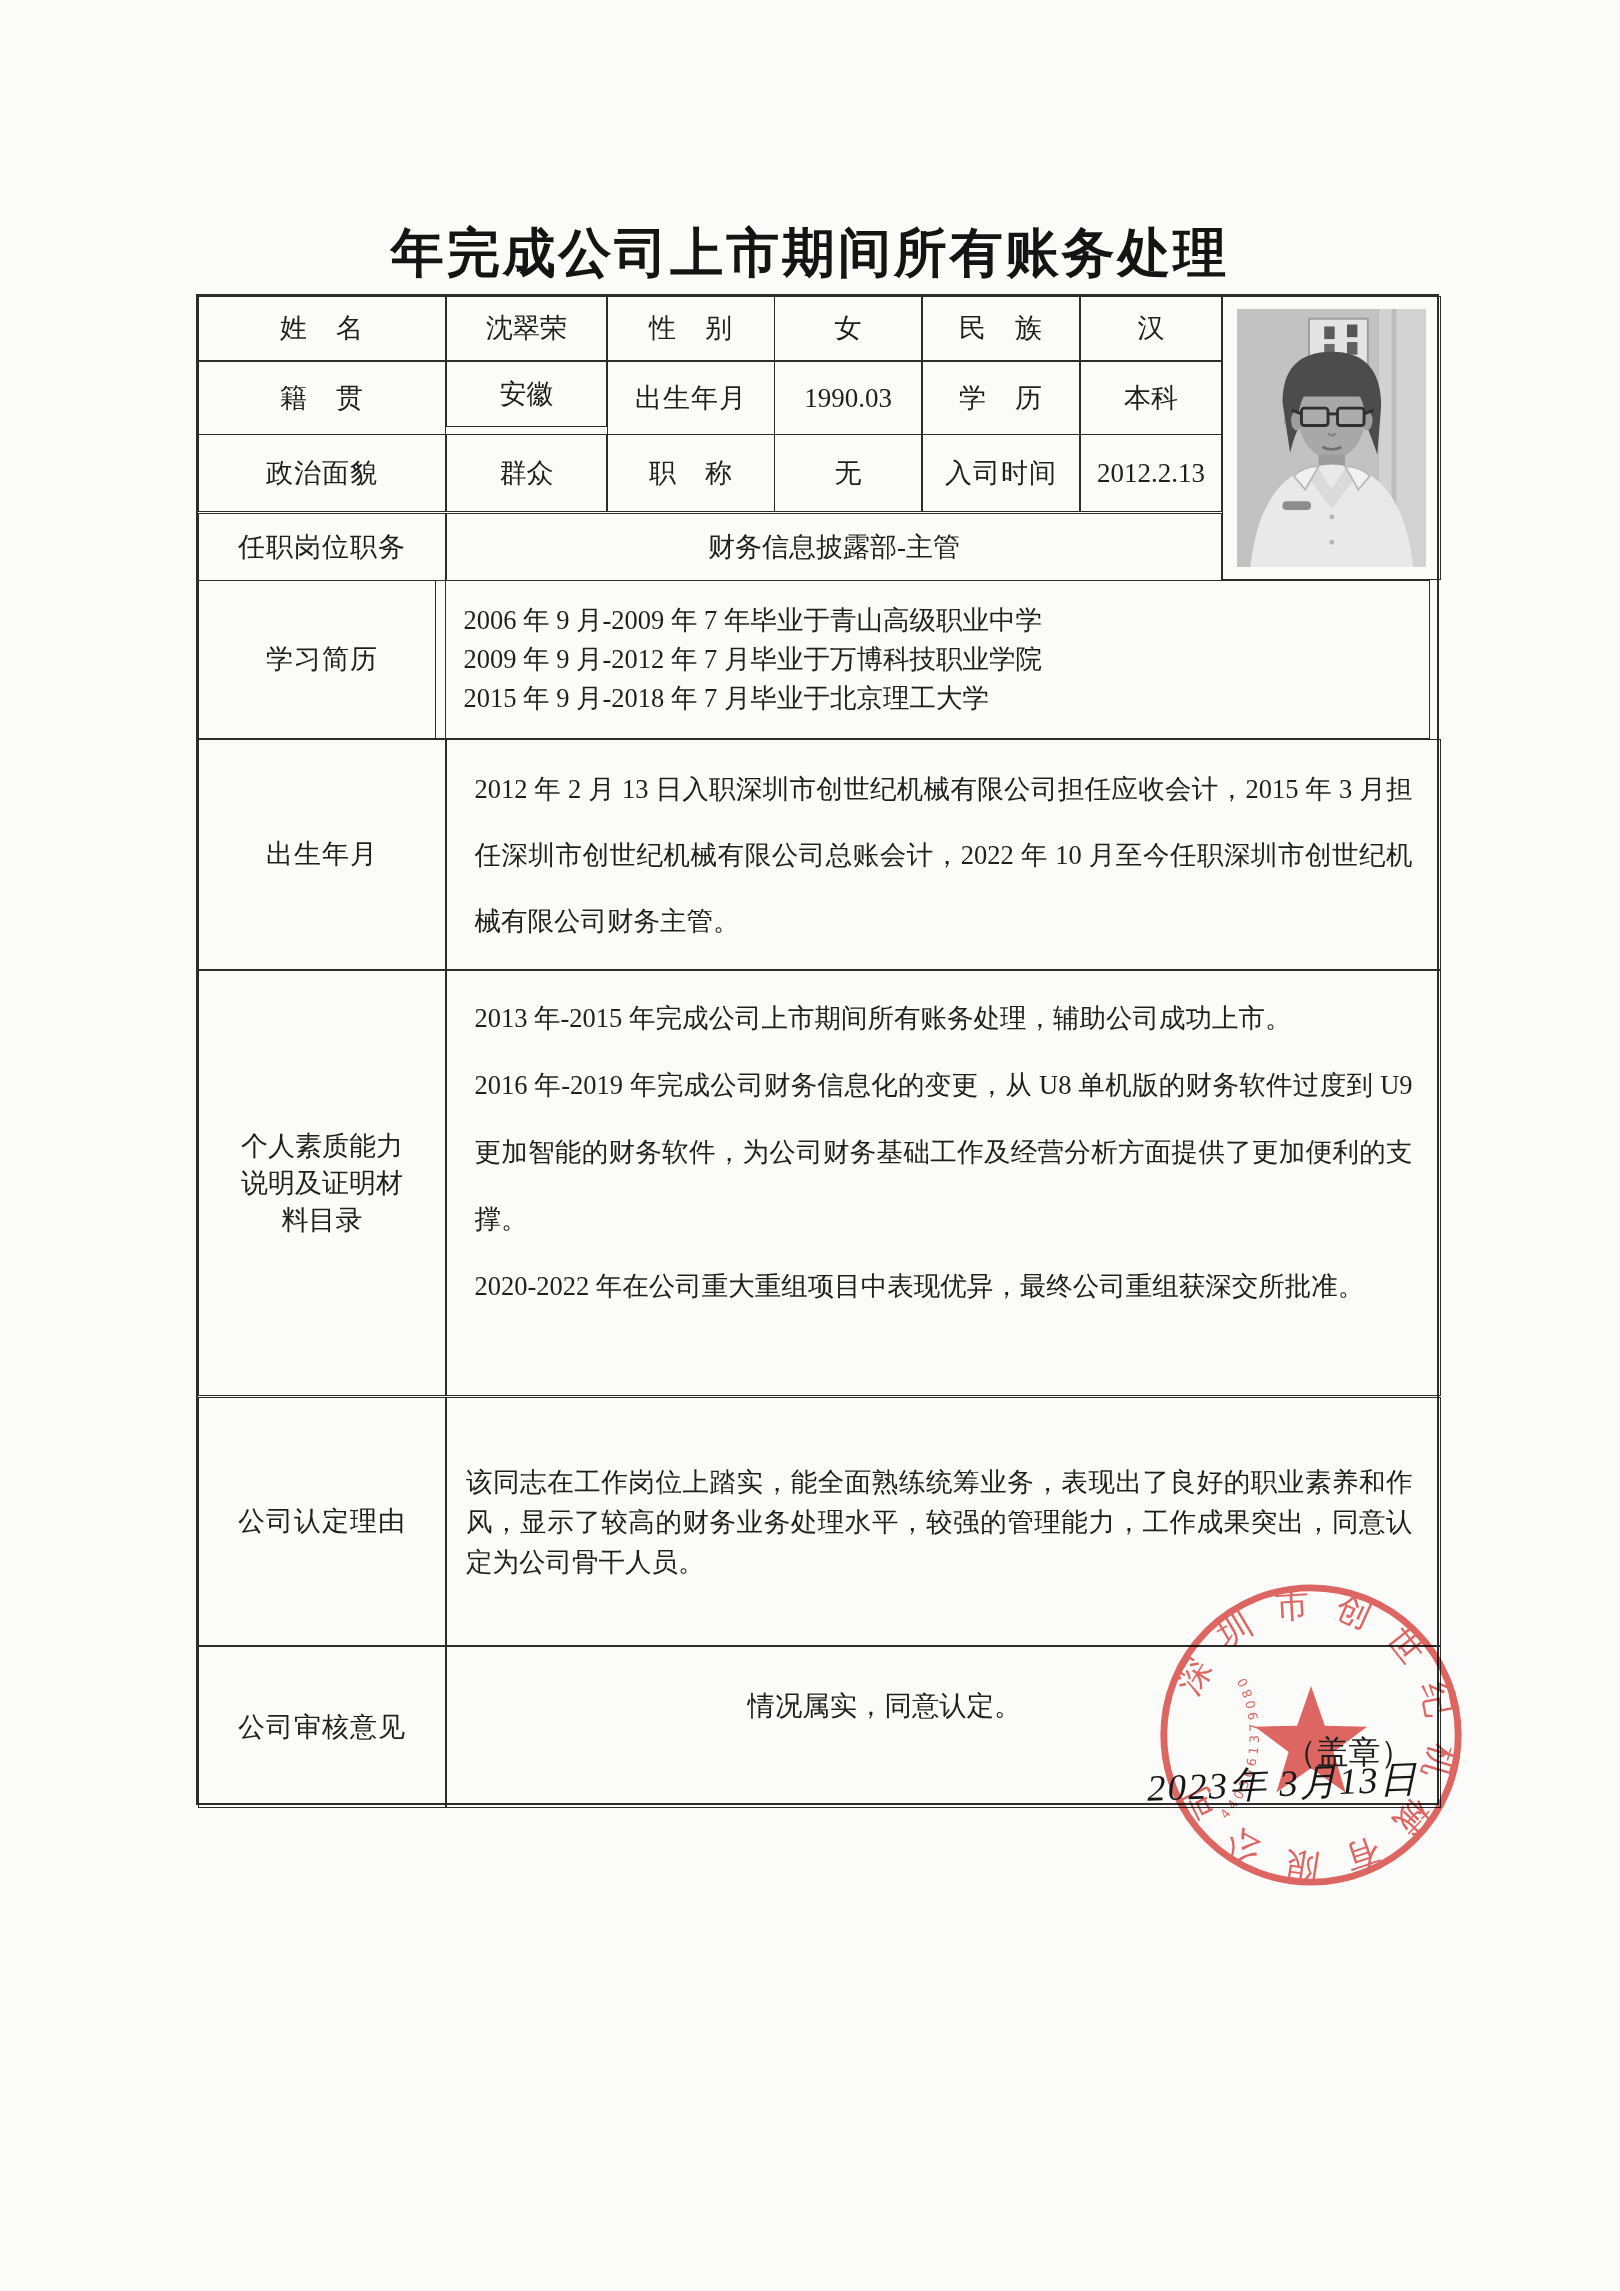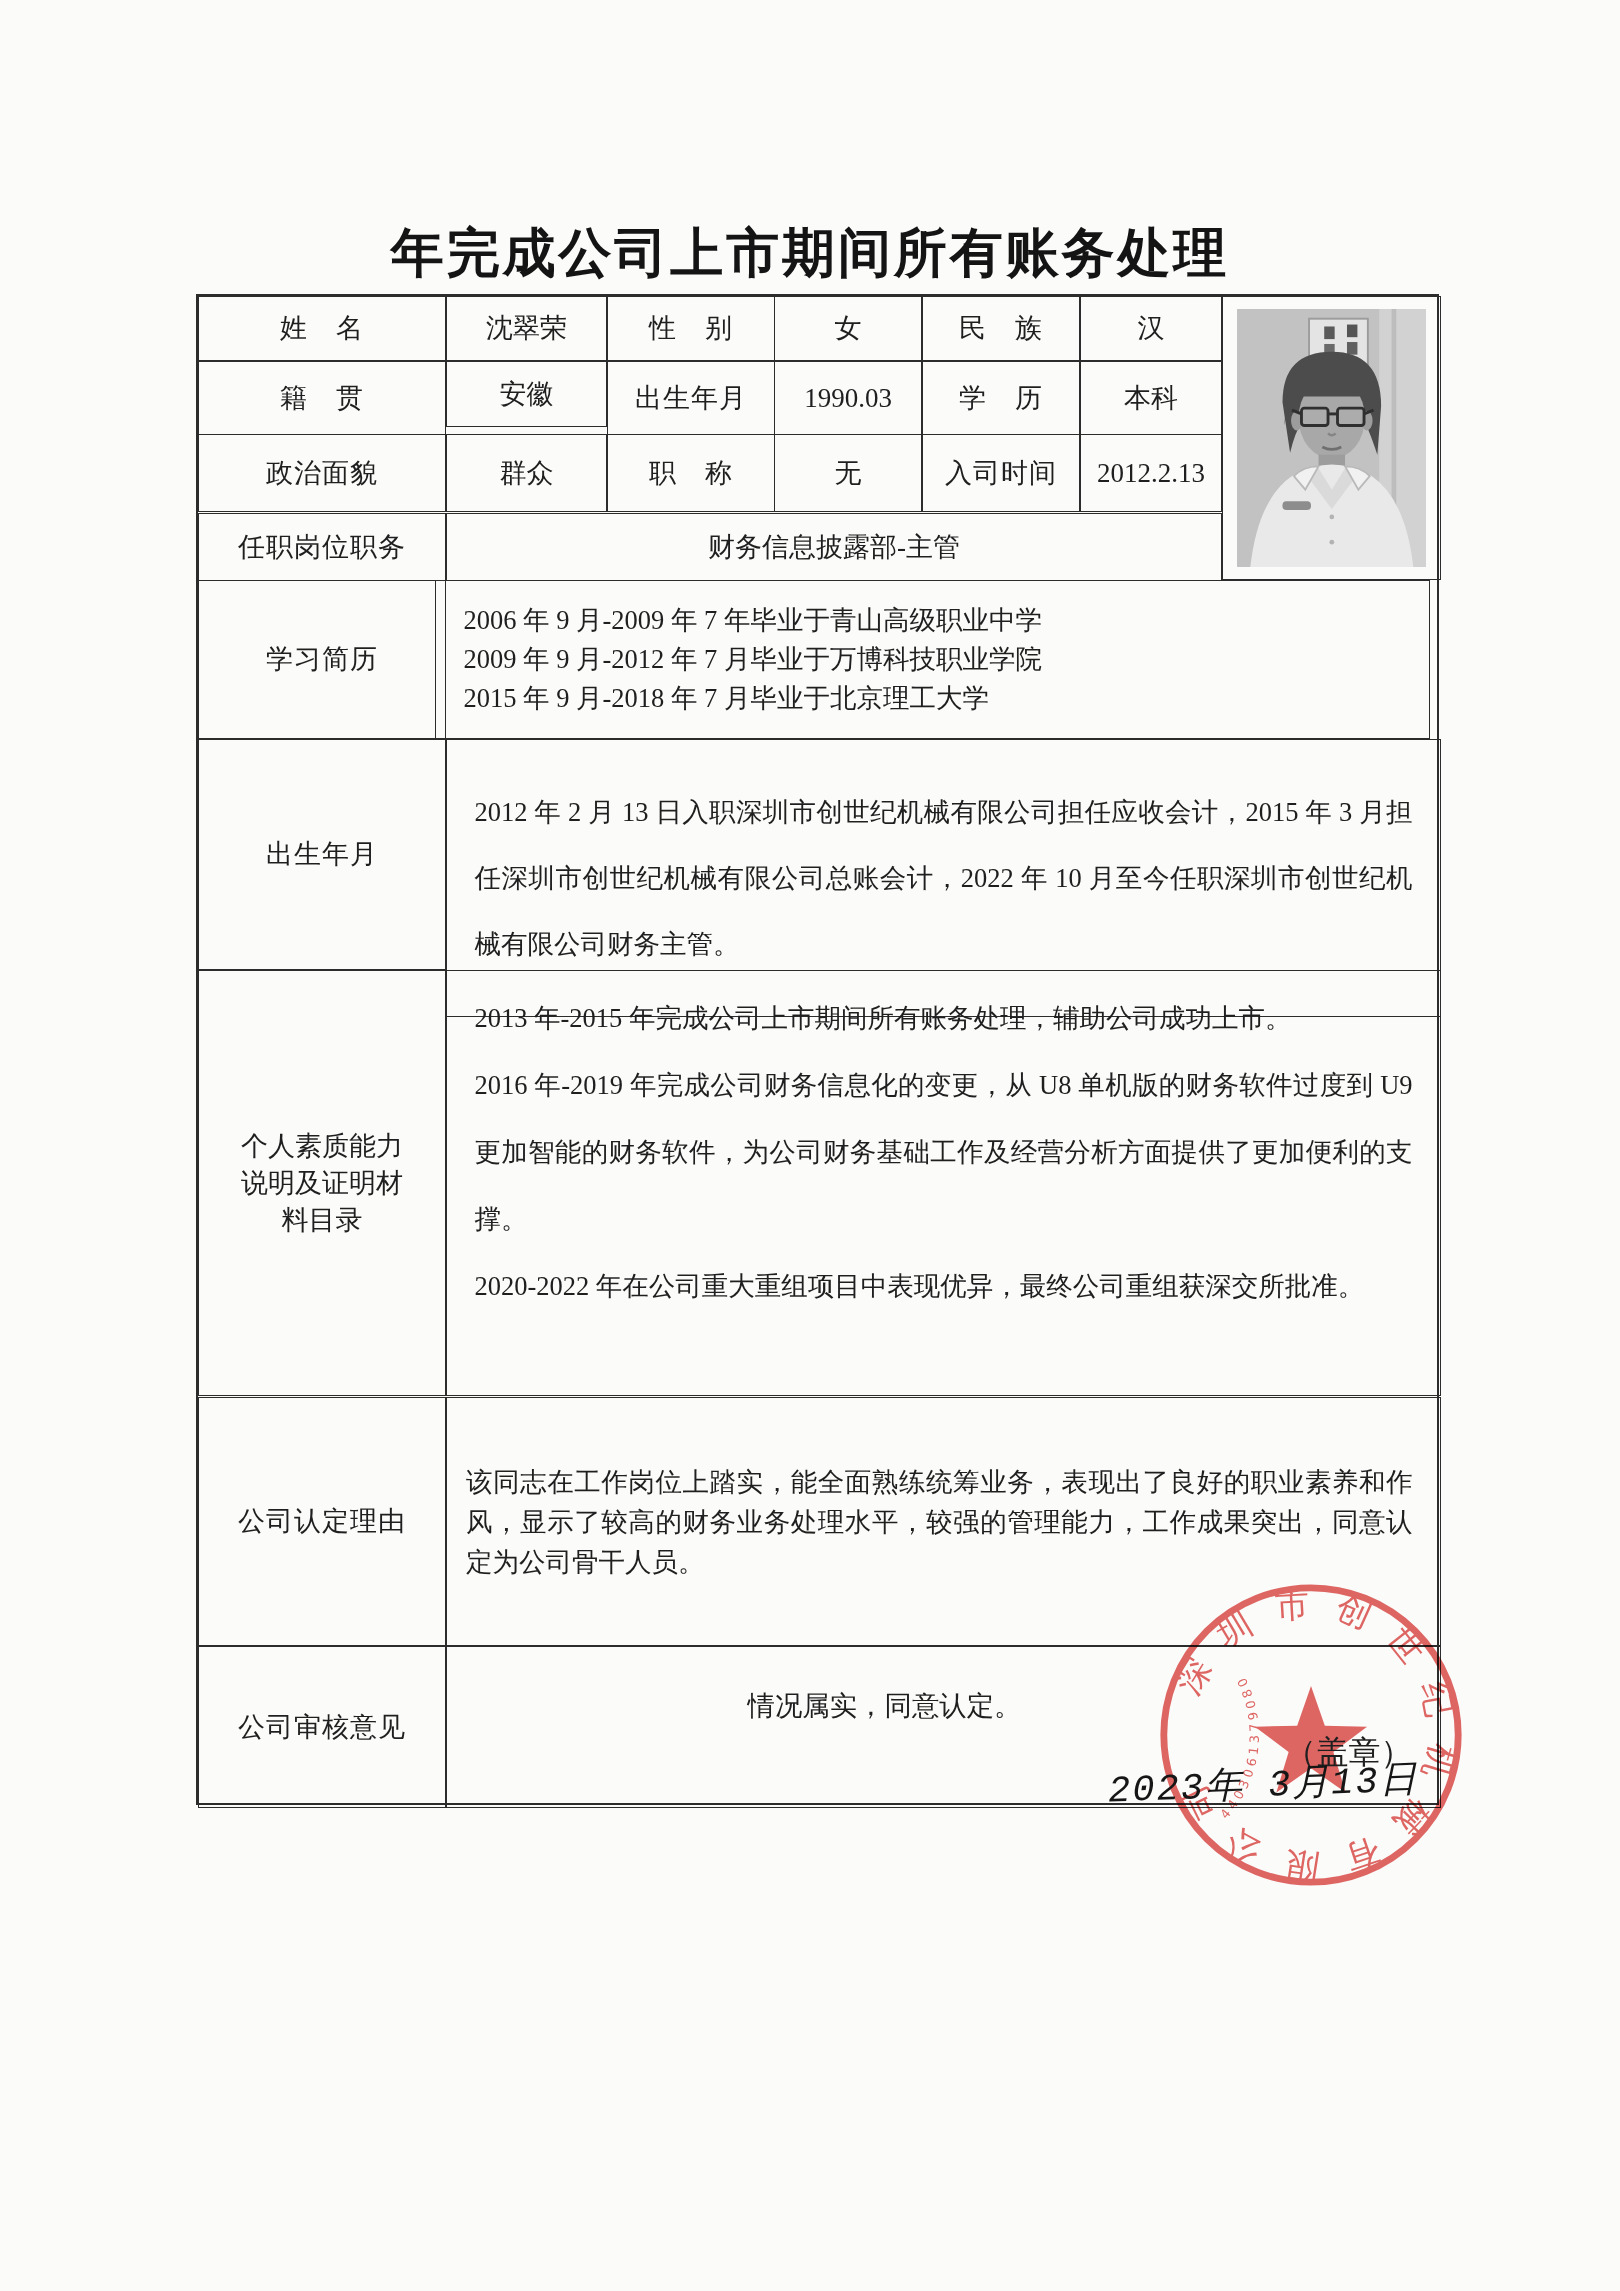--- a/index.html
+++ b/index.html
@@ -43,21 +43,20 @@
   .label-multiline{text-align:center;line-height:37px;}
   .photo-cell{
     position:absolute;box-sizing:border-box;border:1px solid #2c2c2c;
     display:flex;align-items:center;justify-content:center;
     padding:11.8px 13.7px;
   }
   .photo-cell svg{width:100%;height:100%;}
   .review-cell{
     position:absolute;box-sizing:border-box;border:1px solid #2c2c2c;
     font-size:27.4px;
-    font-family:Liberation Mono, monospace;
   }
   .review-main{
     position:absolute;left:0;right:118px;top:41px;text-align:center;
   }
   .seal-note{
     position:absolute;right:27.4px;top:84px;font-size:32px;z-index:12;
   }
   .review-date{
     position:absolute;right:21.6px;top:112px;font-size:37px;z-index:12;
     font-style:italic;transform:rotate(-2deg);letter-spacing:2px;
@@ -137,21 +136,21 @@
     </div>
 
     <div class="cell lbl" style="left:0;top:284px;width:248px;height:159px;">学习简历</div>
     <div class="content" style="left:237px;top:284px;width:995px;height:159px;">
       <span class="study-line">2006 年 9 月-2009 年 7 年毕业于青山高级职业中学</span>
       <span class="study-line">2009 年 9 月-2012 年 7 月毕业于万博科技职业学院</span>
       <span class="study-line">2015 年 9 月-2018 年 7 月毕业于北京理工大学</span>
     </div>
 
     <div class="cell lbl" style="left:0;top:443px;width:248px;height:231px;">出生年月</div>
-    <div class="content" style="left:248px;top:443px;width:995px;height:278px;">
+    <div class="content" style="left:248px;top:443px;width:995px;height:231px;">
       <p class="work-text">2012 年 2 月 13 日入职深圳市创世纪机械有限公司担任应收会计，2015 年 3 月担任深圳市创世纪机械有限公司总账会计，2022 年 10 月至今任职深圳市创世纪机械有限公司财务主管。</p>
     </div>
 
     <div class="cell" style="left:0;top:674px;width:248px;height:426px;">
       <div class="label-multiline">
         <span>个人素质能力</span><br>
         <span>说明及证明材</span><br>
         <span>料目录</span>
       </div>
     </div>

